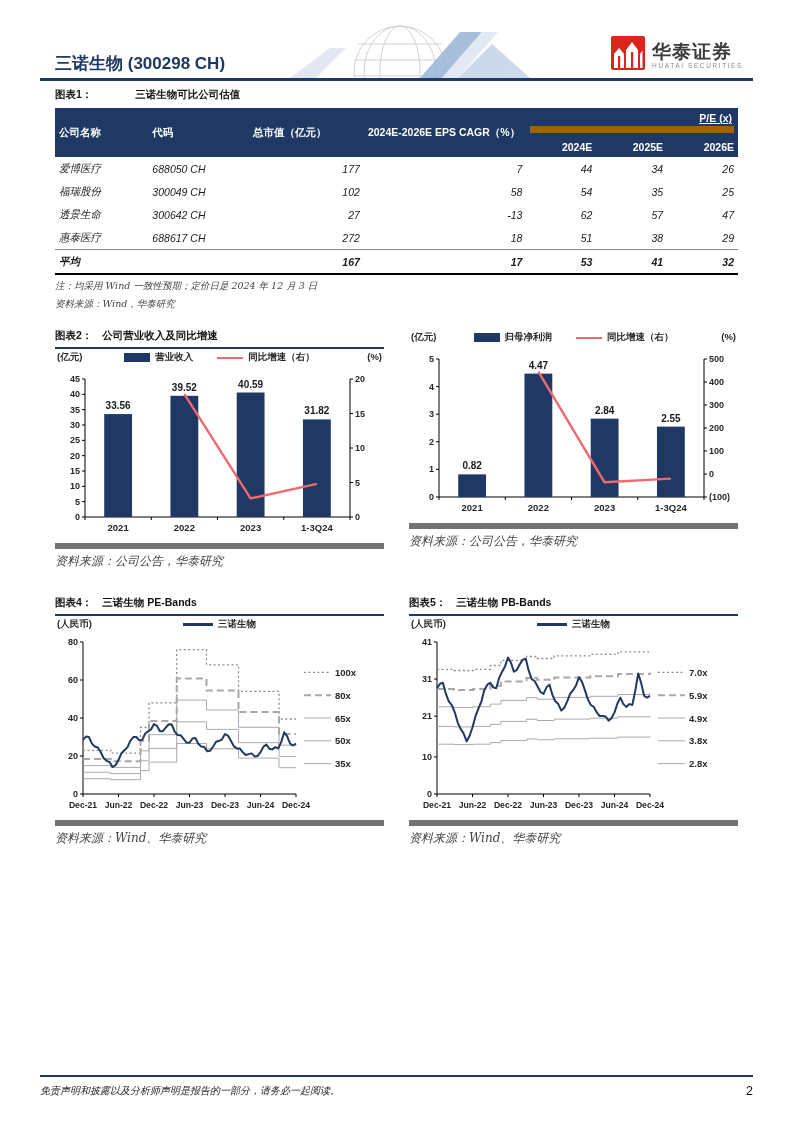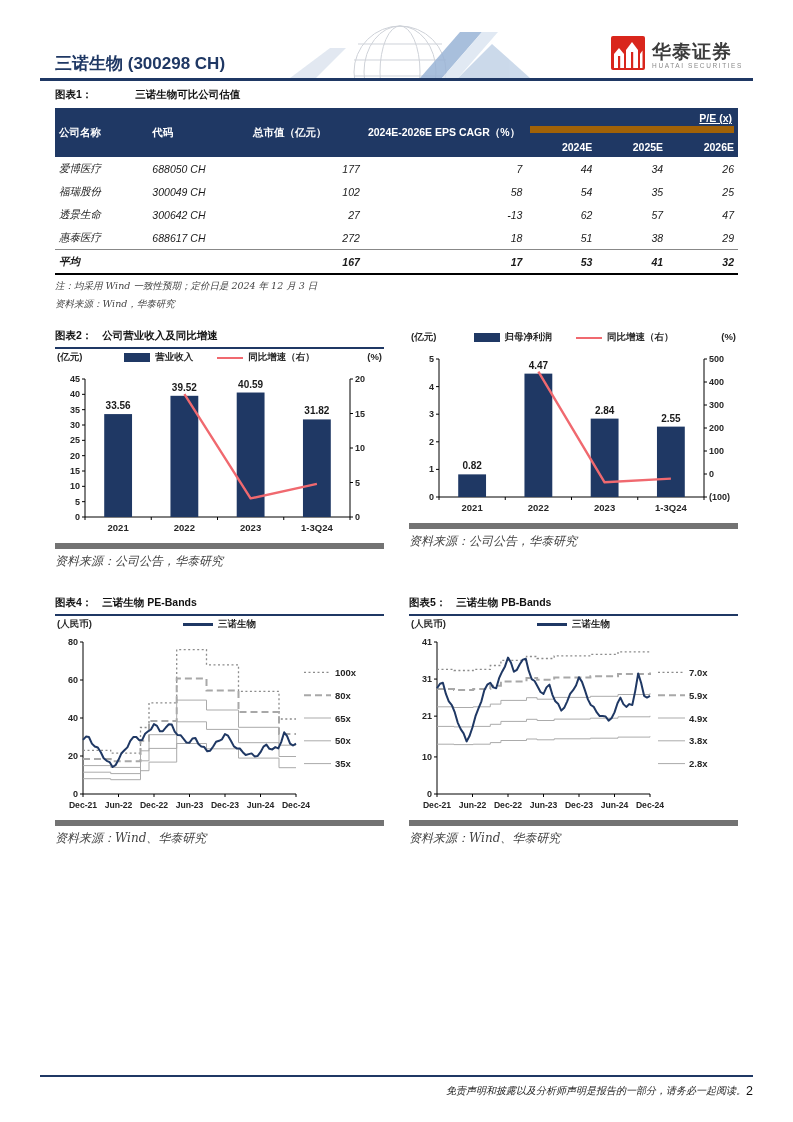--- a/index.html
+++ b/index.html
@@ -36,21 +36,21 @@
   .legend-c{position:absolute;left:0;right:0;top:2px;display:flex;justify-content:center;gap:24px;align-items:center;}
   .leg-item{display:flex;align-items:center;gap:5px;}
   .sw-bar{width:26px;height:9px;background:#1F3864;display:inline-block;}
   .sw-line{width:26px;height:0;border-top:2.5px solid #F0696F;display:inline-block;}
   .sw-navyline{width:30px;height:0;border-top:3px solid #1F3864;display:inline-block;}
   .src-line{border-top:6px solid #737373;margin-top:4px;padding-top:4px;font-size:12px;color:#444;
             font-family:"DejaVu Serif",serif;font-style:italic;}
   svg text{font-family:"Liberation Sans",sans-serif;}
   
   .footer{position:absolute;left:40px;right:40px;bottom:24px;border-top:2.5px solid #1F3864;
-          padding-top:7px;display:flex;justify-content:flex-end;align-items:flex-start;}
+          padding-top:7px;display:flex;justify-content:space-between;align-items:flex-start;}
   .disclaimer{font-size:10px;color:#222;font-family:"DejaVu Serif",serif;font-style:italic;}
   .pageno{font-size:12.5px;color:#111;}
 </style>
 </head>
 <body>
 
 <div class="page">
 
   <div class="hdr">
     <div class="stock-title">三诺生物 (300298 CH)</div>

